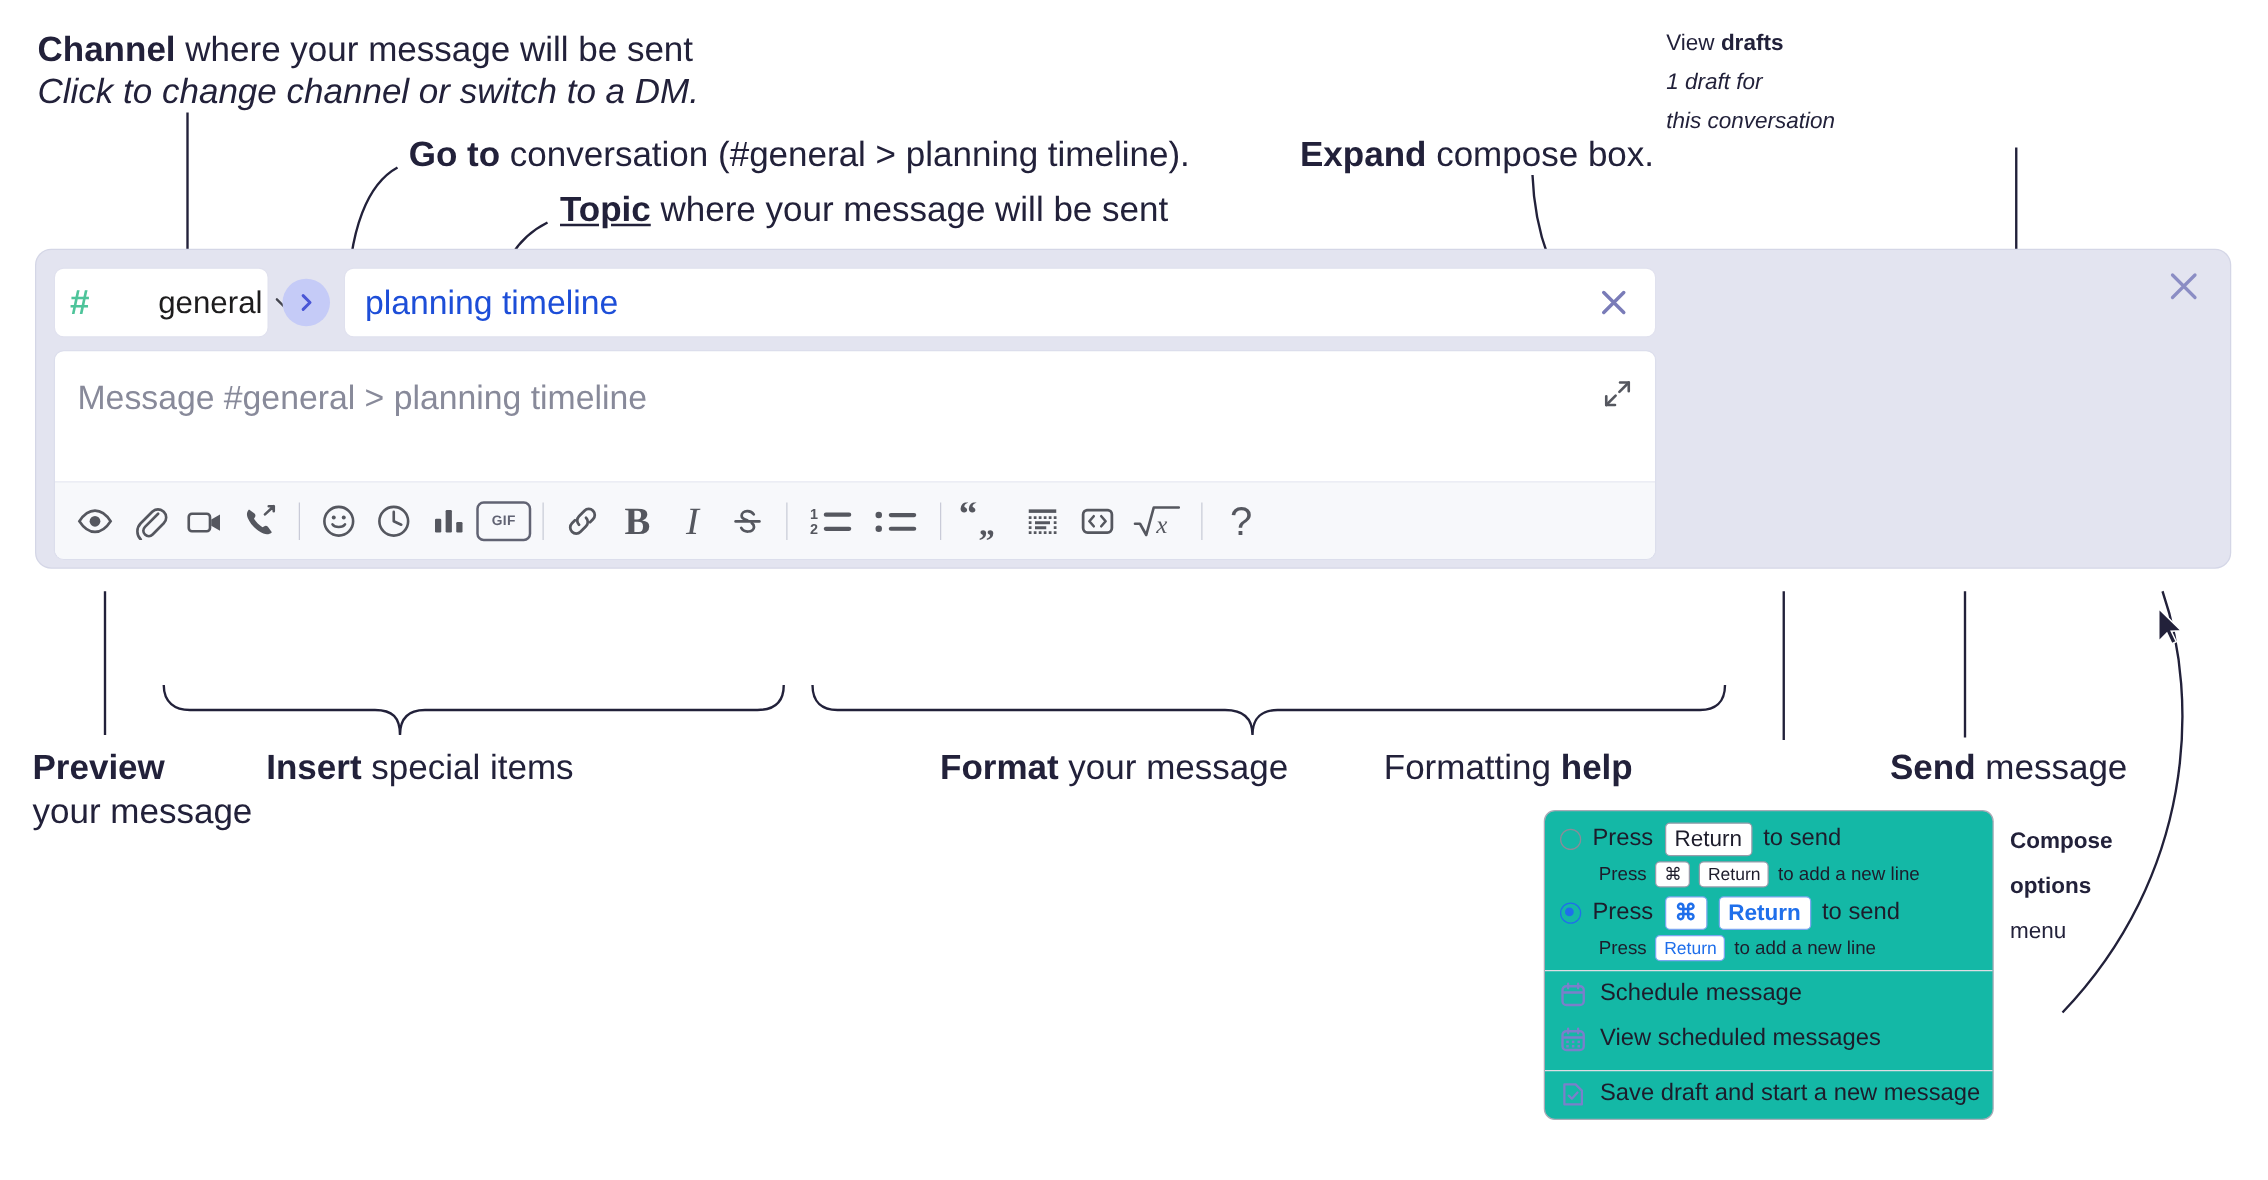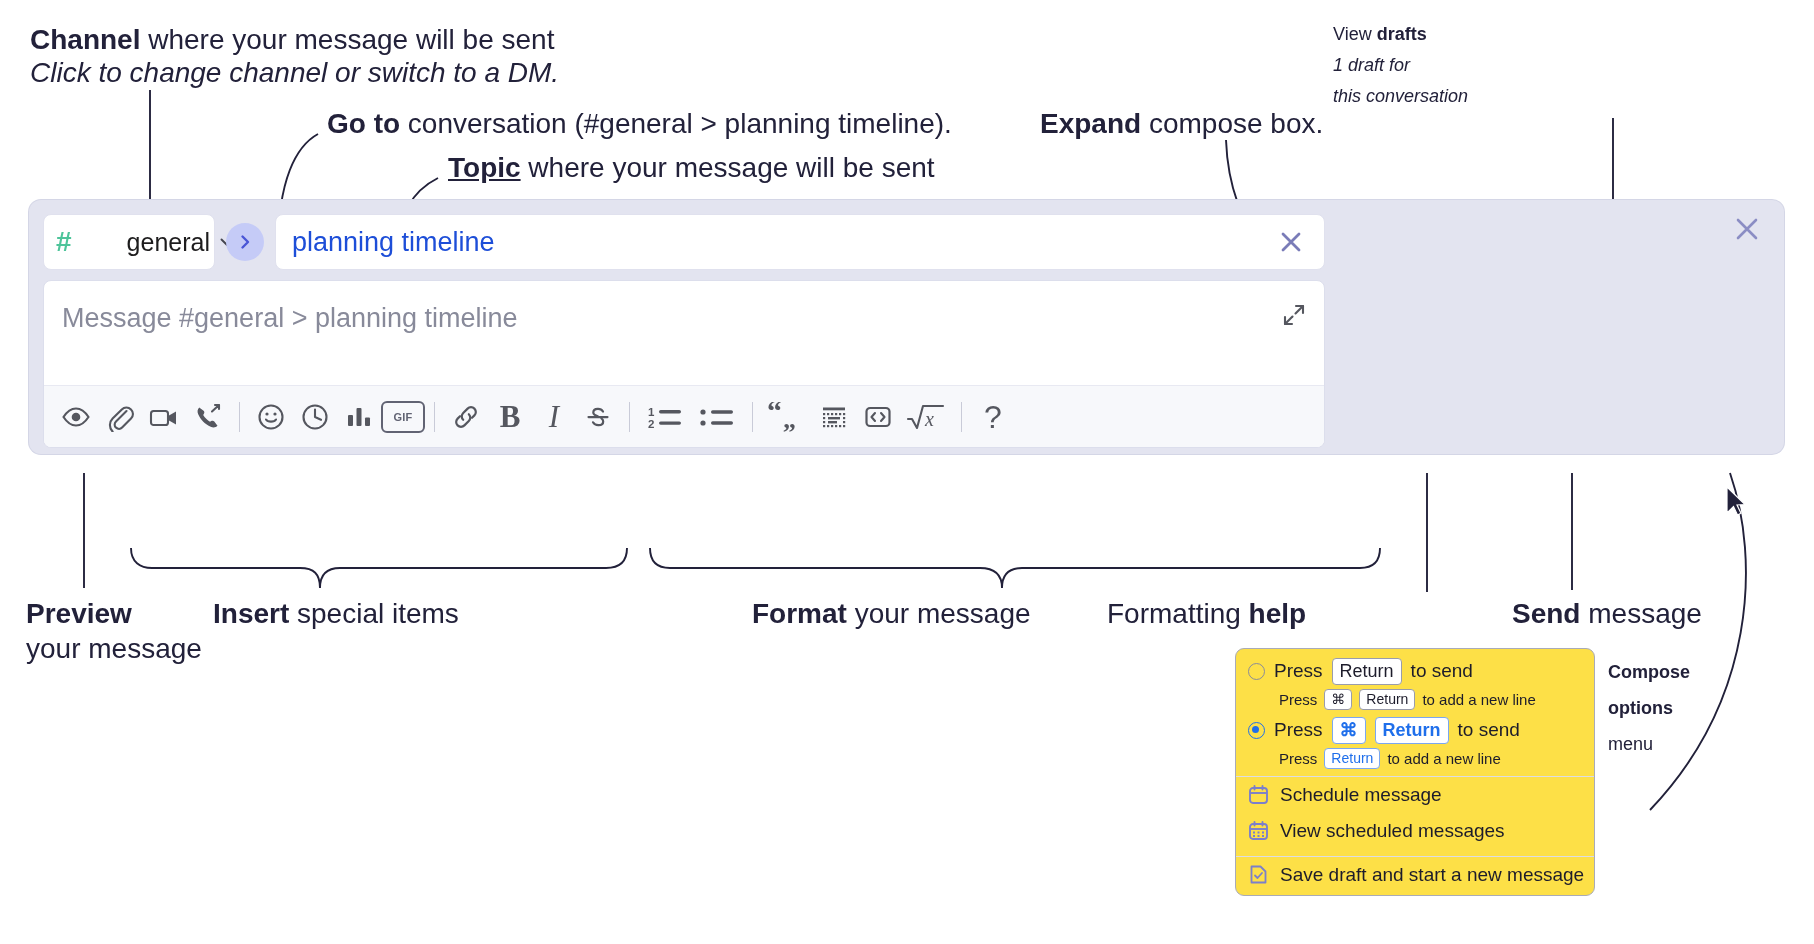--- a/index.html
+++ b/index.html
@@ -92,39 +92,39 @@
   }
   .kebab{
     position:absolute;left:160px;top:178px;width:30px;height:40px;
     display:flex;flex-direction:column;align-items:center;justify-content:center;gap:6px;cursor:pointer;
   }
   .kebab i{display:block;width:8px;height:8px;border-radius:50%;background:#7e80b5;}
 
   
   .menu{
     position:absolute;left:1235px;top:648px;width:360px;
-    background:#fde047;border:1px solid #a9abb7;border-radius:9px;
+    background:#14b8a6;border:1px solid #a9abb7;border-radius:9px;
     box-sizing:border-box;padding:8px 0 0 0;
   }
   .opt{padding:1px 0 0 12px;}
   .opt-main{display:flex;align-items:center;gap:9px;font-size:19px;color:#1d1c2b;white-space:nowrap;}
   .opt-sub{display:flex;align-items:center;gap:7px;font-size:15px;color:#1d1c2b;white-space:nowrap;margin:4px 0 6px 31px;}
   .radio{width:17px;height:17px;border-radius:50%;border:1.8px solid #8a8c99;box-sizing:border-box;flex:none;position:relative;cursor:pointer;}
   .radio.on{border-color:#1f6feb;}
   .radio.on::after{content:"";position:absolute;left:3px;top:3px;width:7px;height:7px;border-radius:50%;background:#1f6feb;}
   .kbd{
     display:inline-flex;align-items:center;justify-content:center;
     border:1px solid #9a9cab;border-radius:4px;background:#fff;
     padding:1px 7px;font-size:18px;color:#1d1c2b;line-height:1.25;
   }
   .kbd.sm{font-size:14px;padding:1px 6px;}
   .kbd.blue{border-color:#7ba7f0;color:#1f6feb;font-weight:700;}
   .kbd.blue.sm{font-weight:400;}
   .menu-div{height:1px;background:#dcdde4;margin:7px 0 0 0;}
-  .mitem{display:flex;align-items:flex-start;gap:11px;padding:7px 12px;font-size:19px;color:#1d1c2b;white-space:nowrap;cursor:pointer;}
+  .mitem{display:flex;align-items:center;gap:11px;padding:7px 12px;font-size:19px;color:#1d1c2b;white-space:nowrap;cursor:pointer;}
   .mitem svg{flex:none;display:block;}
 </style>
 </head>
 <body>
 
 <div class="stage">
 
   <svg class="lines" viewBox="0 0 1814 944">
     <defs>
       <marker id="arw" markerWidth="9" markerHeight="9" refX="6.2" refY="3.2" orient="auto">

